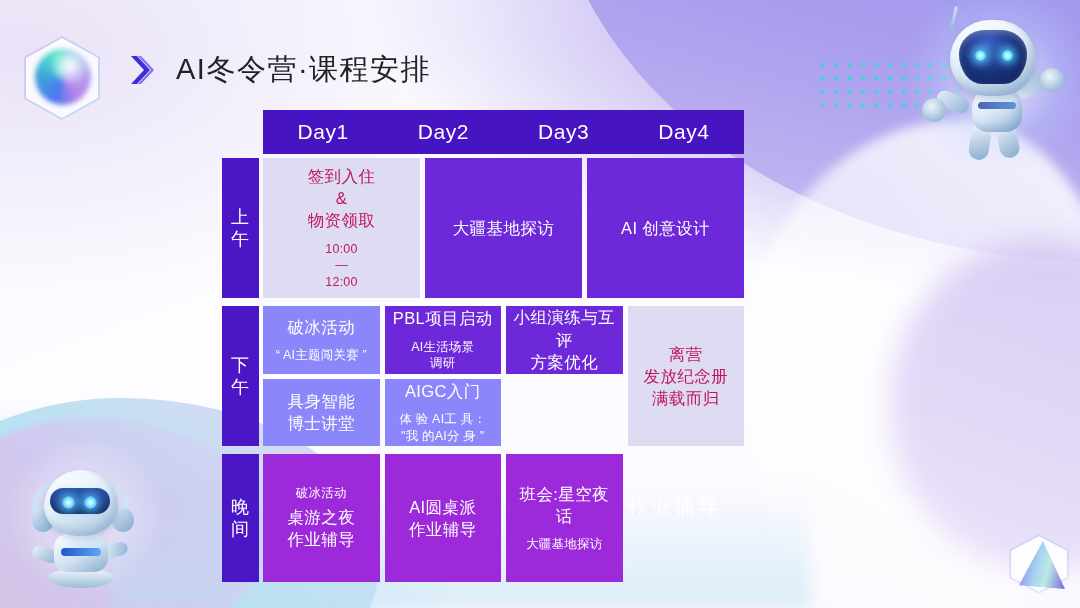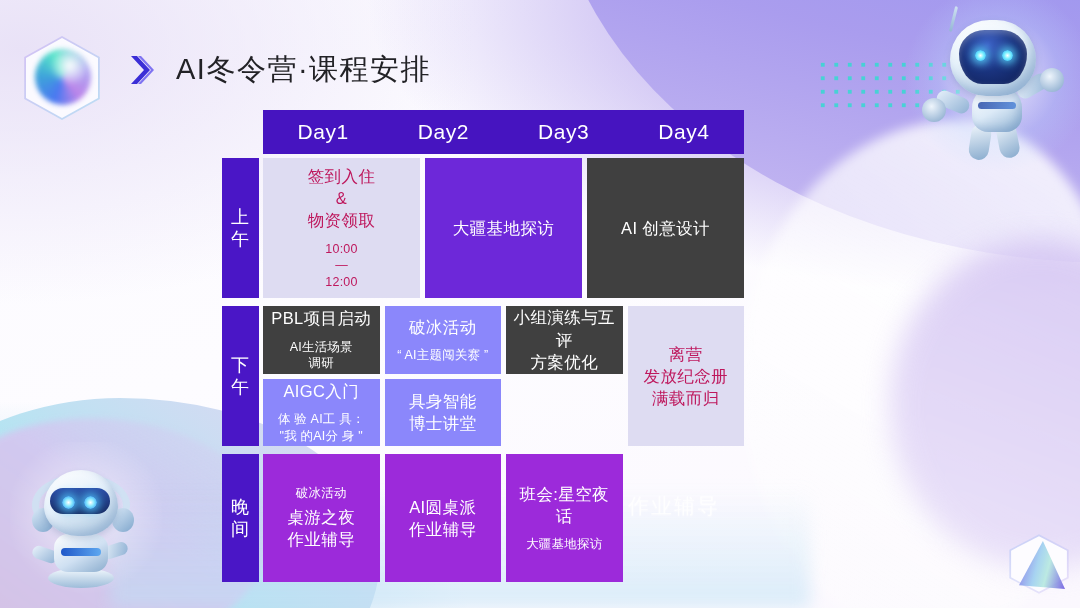--- a/index.html
+++ b/index.html
@@ -270,21 +270,21 @@
     text-align: center; padding: 4px 6px; overflow: hidden;
   }
   .cell .t1 { font-size: 16.5px; line-height: 1.35; letter-spacing: .4px; }
   .cell .t2 { font-size: 12.5px; line-height: 1.35; letter-spacing: .2px; }
   .cell .t1 + .t2 { margin-top: 9px; }
   .cell .t2 + .t1 { margin-top: 4px; }
 
   
   .c-pale  { background: #dedcf2; color: #be185d; }
   .c-peri  { background: #6d28d9; color: #ffffff; }
-  .c-vivid { background: #404040; color: #ffffff; }
+  .c-vivid { background: #6d28d9; color: #ffffff; }
   .c-lilac { background: #8b87fb; color: #ffffff; }
   .c-mag   { background: #9c2ada; color: #ffffff; }
 
   
   .band.morning   { height: 140px; }
   .band.morning .cell { height: 140px; }
   .band.afternoon { height: 140px; margin-top: 8px; }
   .band.afternoon .cell.half { height: 67.5px; }
   .band.afternoon .cell.full { height: 140px; }
   .band.evening   { height: 128px; margin-top: 8px; }
@@ -403,36 +403,36 @@
         </div>
     </div>
 
     <div class="band afternoon">
       <div class="rowlab">
           <div>下</div>
           <div>午</div>
         </div>
       <div class="cols">
           <div class="col">
+            <div class="cell c-lilac half">
+              <div class="t1">破冰活动</div>
+              <div class="t2">“ AI主题闯关赛 ”</div>
+            </div>
+            <div class="cell c-lilac half">
+              <div class="t1">具身智能<br>博士讲堂</div>
+            </div>
+          </div>
+          <div class="col">
             <div class="cell c-vivid half">
               <div class="t1">PBL项目启动</div>
               <div class="t2">AI生活场景<br>调研</div>
             </div>
             <div class="cell c-lilac half">
               <div class="t1">AIGC入门</div>
               <div class="t2">体 验 AI工 具：<br>"我 的AI分 身 "</div>
-            </div>
-          </div>
-          <div class="col">
-            <div class="cell c-lilac half">
-              <div class="t1">破冰活动</div>
-              <div class="t2">“ AI主题闯关赛 ”</div>
-            </div>
-            <div class="cell c-lilac half">
-              <div class="t1">具身智能<br>博士讲堂</div>
             </div>
           </div>
           <div class="col">
             <div class="cell c-vivid half">
               <div class="t1">小组演练与互评<br>方案优化</div>
             </div>
           </div>
           <div class="col">
             <div class="cell c-pale full">
               <div class="t1">离营<br>发放纪念册<br>满载而归</div>

